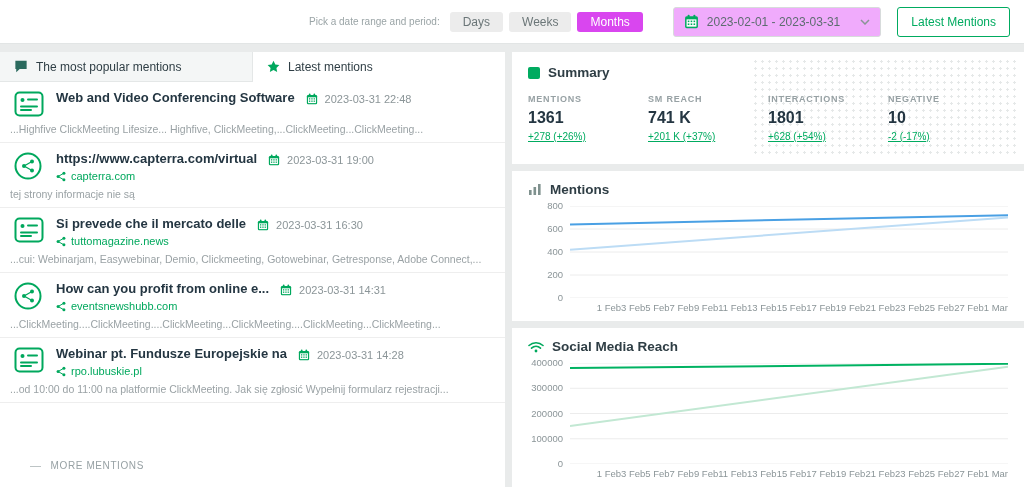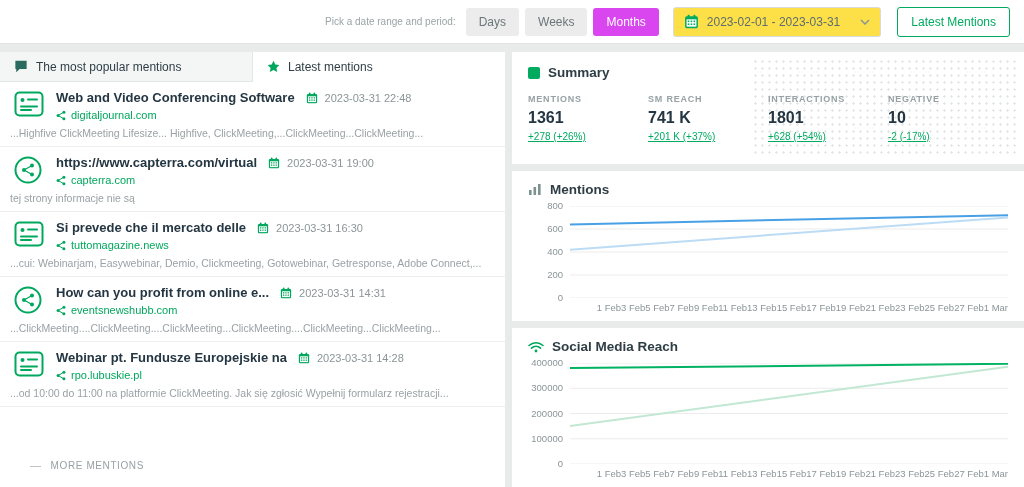--- a/index.html
+++ b/index.html
@@ -10,30 +10,30 @@
     color: #2f3e45;
   }
   
   .topbar {
     height: 44px; background: #fff; border-bottom: 1px solid #e2e5e5;
     display: flex; align-items: center; justify-content: flex-end;
     padding: 0 14px; gap: 6px;
   }
   .range-label { font-size: 10px; color: #9aa4a6; margin-right: 4px; margin-left: 28px; }
   .pbtn {
-    height: 28px; padding: 0 13px; border: none; background: #ececec;
+    height: 20px; padding: 0 13px; border: none; background: #ececec;
     color: #6b7678; font-size: 12px; border-radius: 3px; cursor: pointer;
     font-family: inherit;
   }
   .pbtn.active { background: #d946ef; color: #fff; }
   .datebox {
     height: 30px; border: 1px solid #d7dbdb; border-radius: 3px;
     display: flex; align-items: center; gap: 8px; padding: 0 10px;
-    margin-left: 8px; font-size: 12px; color: #5d6d70; cursor: pointer;
-    background: #fde047; min-width: 178px;
+    margin-left: 24px; font-size: 12px; color: #5d6d70; cursor: pointer;
+    background: #f0abfc; min-width: 178px;
   }
   .chev { margin-left: 12px; display: flex; }
   .latest-btn {
     height: 30px; padding: 0 13px; background: #fff; border: 1px solid #00ab60;
     color: #00ab60; font-size: 12px; border-radius: 3px; margin-left: 10px;
     cursor: pointer; font-family: inherit;
   }
   
   .main { display: flex; gap: 7px; height: 435px; margin-top: 8px; }
   .left-panel {
@@ -51,21 +51,21 @@
   }
   .tab:first-child { border-right: 1px solid #e4e7e7; }
   .tab.active { background: #fff; border-bottom-color: transparent; }
   .tab-icon { display: flex; }
   
   .mentions-list { flex: none; }
   .mention-item { border-bottom: 1px solid #eeeeee; padding: 8px 0 7px; }
   .m-row { display: flex; align-items: flex-start; padding: 0 10px 0 14px; }
   .m-icon { width: 30px; flex: none; margin: 1px 12px 0 0; display: flex; }
   .m-main { min-width: 0; flex: 1; }
-  .m-title-row { display: flex; align-items: center; gap: 7px; white-space: nowrap; }
+  .m-title-row { display: flex; align-items: flex-end; gap: 7px; white-space: nowrap; }
   .m-title {
     font-size: 13px; font-weight: bold; color: #243642; text-decoration: none;
     cursor: pointer; overflow: hidden; text-overflow: ellipsis;
   }
   .m-date { font-size: 11px; color: #8b9598; }
   .cal { display: flex; margin-left: 4px; }
   .m-src-row { display: flex; align-items: center; gap: 5px; margin-top: 4px; }
   .m-source { font-size: 11px; color: #00a85d; text-decoration: none; cursor: pointer; }
   .m-snippet {
     font-size: 10.5px; color: #9aa2a5; margin-top: 6px; padding: 0 10px;
@@ -194,31 +194,20 @@
                       <rect x="6.2" y="6.1" width="1.5" height="1.5"></rect>
                       <rect x="8.9" y="6.1" width="1.5" height="1.5"></rect>
                       <rect x="3.5" y="8.8" width="1.5" height="1.5"></rect>
                       <rect x="6.2" y="8.8" width="1.5" height="1.5"></rect>
                       <rect x="8.9" y="8.8" width="1.5" height="1.5"></rect>
                     </g>
                   </svg>
                 </span>
                 <span class="m-date">2023-03-31 22:48</span>
               </div>
-              <div class="m-src-row">
-                <span style="display:flex">
-                  <svg width="10" height="11" viewBox="0 0 12 13">
-                    <circle cx="9.5" cy="2.5" r="1.8" fill="#00a85d"></circle>
-                    <circle cx="2.5" cy="6.5" r="1.8" fill="#00a85d"></circle>
-                    <circle cx="9.5" cy="10.5" r="1.8" fill="#00a85d"></circle>
-                    <path d="M2.5 6.5l7-4M2.5 6.5l7 4" stroke="#00a85d" stroke-width="1.2"></path>
-                  </svg>
-                </span>
-                <a class="m-source">digitaljournal.com</a>
-              </div>
             </div>
           </div>
           <div class="m-snippet">...Highfive ClickMeeting Lifesize... Highfive, ClickMeeting,...ClickMeeting...ClickMeeting...</div>
         </div>
         <div class="mention-item">
           <div class="m-row">
             <span class="m-icon">
               <svg width="28" height="28" viewBox="0 0 28 28">
                 <circle cx="14" cy="14" r="12.5" fill="none" stroke="#00a85d" stroke-width="2"></circle>
                 <circle cx="18" cy="9.5" r="2" fill="#00a85d"></circle>

